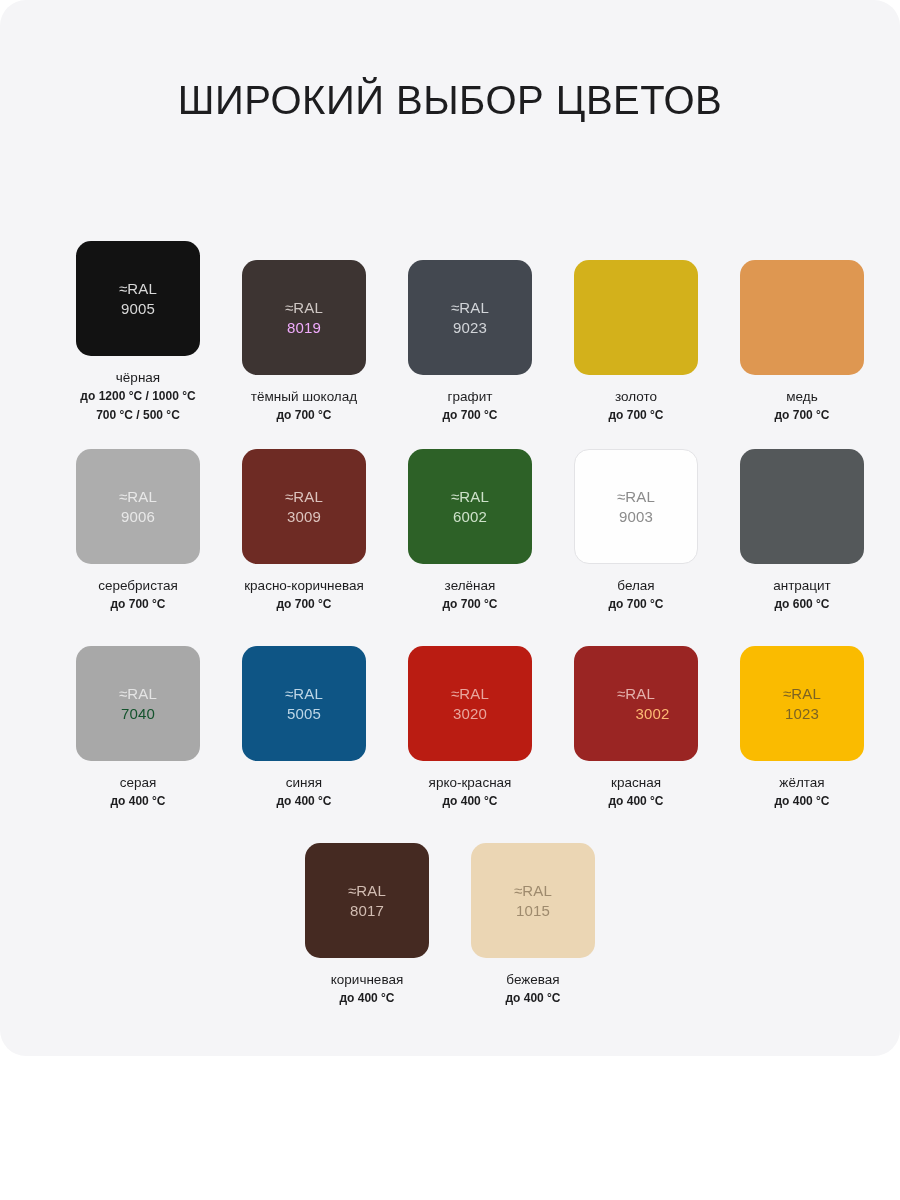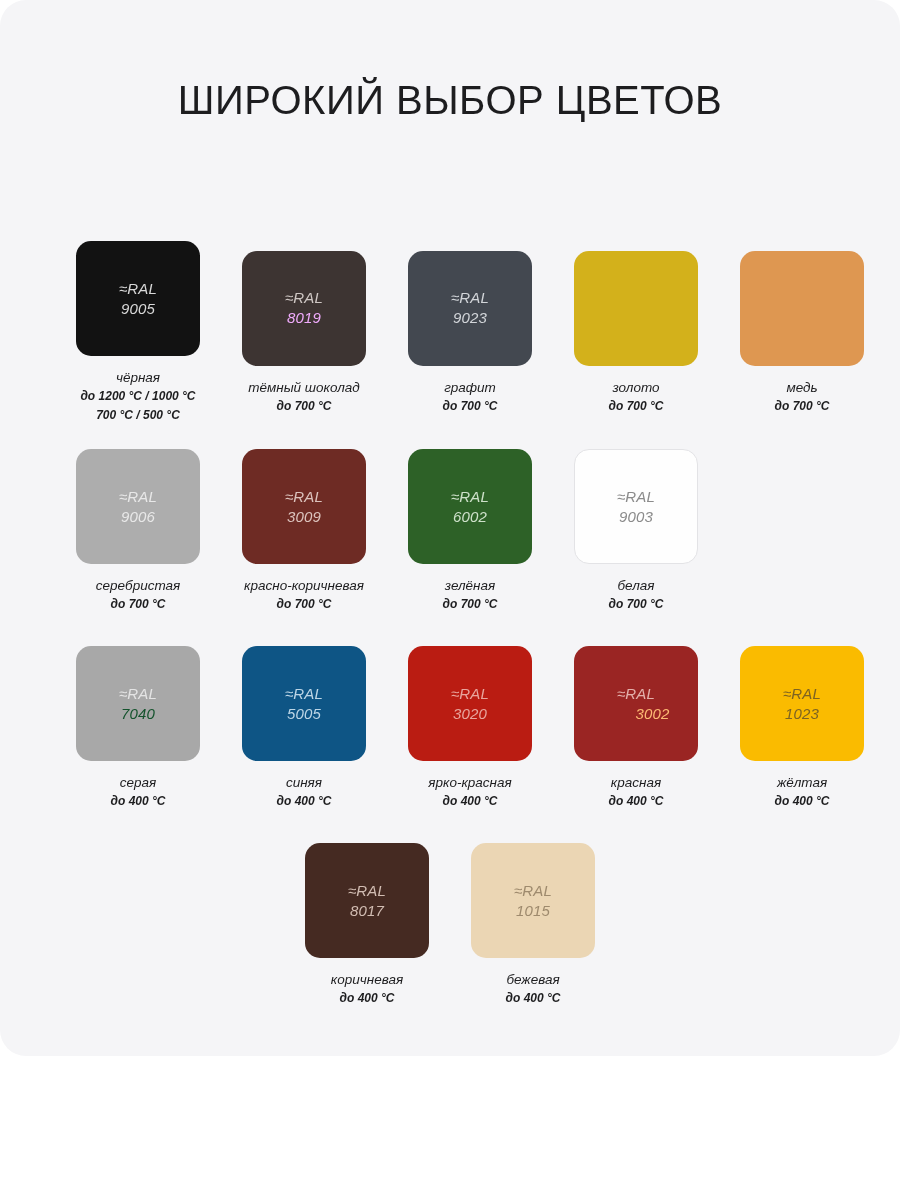--- a/index.html
+++ b/index.html
@@ -34,22 +34,21 @@
     text-transform: uppercase;
   }
   .swatch-grid {
     margin: 0 auto;
     padding-top: 119px;
     width: 790px;
   }
   .swatch-row {
     display: flex;
     justify-content: flex-start;
-    align-items: center;
-    font-style: italic;
+    align-items: flex-end;
   }
   .swatch-row.row-centered {
     justify-content: center;
   }
   .swatch-cell {
     width: 166px;
     flex: 0 0 166px;
     display: flex;
     flex-direction: column;
     align-items: center;
@@ -195,20 +194,30 @@
         <div class="swatch-cell">
           <div class="swatch-chip has-border" style="background: rgb(254, 254, 254);">
             <span class="ral-line" style="color: rgb(139, 139, 139);">≈RAL</span>
             <span class="ral-line" style="color: rgb(139, 139, 139);">9003</span>
           </div>
           <div class="swatch-caption">
             <span class="swatch-name">белая</span>
             <span class="swatch-temp">до 700 °C</span>
           </div>
         </div>
+        <div class="swatch-cell">
+          <div class="swatch-chip" style="background: rgb(84, 88, 90);">
+            <span class="ral-line is-hidden" style="color: rgb(84, 88, 90);">≈RAL</span>
+            <span class="ral-line is-hidden" style="color: rgb(84, 88, 90);"></span>
+          </div>
+          <div class="swatch-caption">
+            <span class="swatch-name">антрацит</span>
+            <span class="swatch-temp">до 600 °C</span>
+          </div>
+        </div>
       </div>
       <div class="swatch-row row-gap-n">
         <div class="swatch-cell">
           <div class="swatch-chip" style="background: rgb(168, 168, 168);">
             <span class="ral-line" style="color: rgb(228, 228, 228);">≈RAL</span>
             <span class="ral-line" style="color: #14532d;">7040</span>
           </div>
           <div class="swatch-caption">
             <span class="swatch-name">серая</span>
             <span class="swatch-temp">до 400 °C</span>

